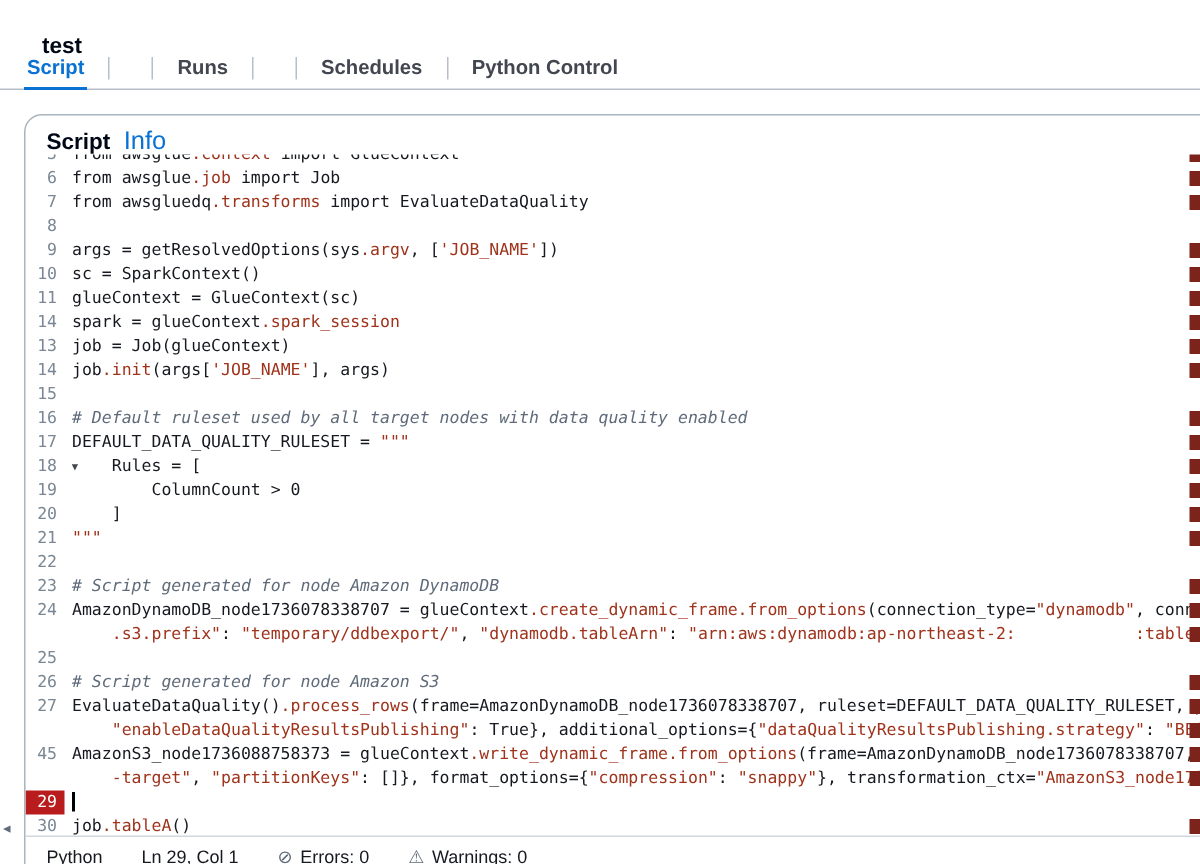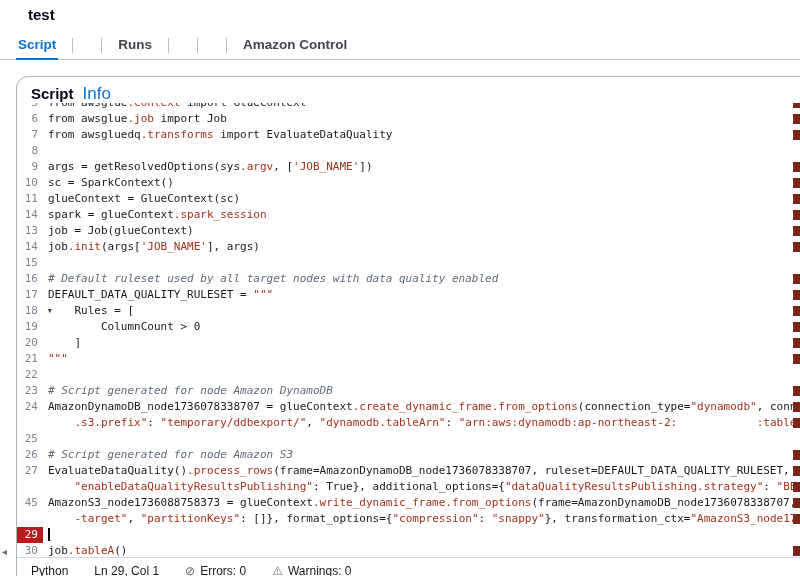--- a/index.html
+++ b/index.html
@@ -1,18 +1,18 @@
 <!DOCTYPE html>
 <html><head>
 <meta charset="utf-8">
 <style>
   html,body{margin:0;padding:0;width:800px;height:576px;overflow:hidden;background:#fff;
     font-family:"Liberation Sans",sans-serif;color:#16191f;position:relative;}
   
-  .page-title{position:absolute;top:6px;left:28px;font-size:15px;font-weight:700;color:#000716;}
+  .page-title{position:absolute;top:22px;left:28px;font-size:15px;font-weight:700;color:#000716;}
   
   .tabbar{position:absolute;top:34px;left:0;width:800px;height:26px;border-bottom:1px solid #b6bec9;
     display:flex;align-items:flex-end;padding-left:16px;box-sizing:border-box;}
   .tab{font-size:13.5px;font-weight:700;color:#424650;padding:4px 2px 7px 2px;cursor:pointer;white-space:nowrap;}
   .tab.active{color:#0972d3;border-bottom:2px solid #0972d3;margin-bottom:-1px;padding-bottom:6px;}
   .tab-div{width:1px;height:15px;background:#b6bec9;margin:0 14px 6px 14px;}
   
   .panel{position:absolute;top:76px;left:16px;width:800px;height:520px;background:#fff;
     border:1px solid #aab4bd;border-radius:12px;box-sizing:border-box;}
   .panel-header{position:absolute;top:7px;left:14px;display:flex;align-items:baseline;gap:9px;}
@@ -45,22 +45,23 @@
 
 <div class="page-title">test</div>
 
 <nav class="tabbar" id="tabbar">
     <span class="tab active">Script</span>
     <span class="tab-div"></span>
     <span class="tab-div"></span>
     <span class="tab">Runs</span>
     <span class="tab-div"></span>
     <span class="tab-div"></span>
+    <span class="tab">Schedules</span>
     <span class="tab-div"></span>
-    <span class="tab">Amazon Control</span>
+    <span class="tab">Python Control</span>
   </nav>
 
 <section class="panel">
   <header class="panel-header">
     <span class="panel-title">Script</span>
     <a class="info-link">Info</a>
   </header>
 
   <div class="editor">
     <div class="rows" id="code-rows">

